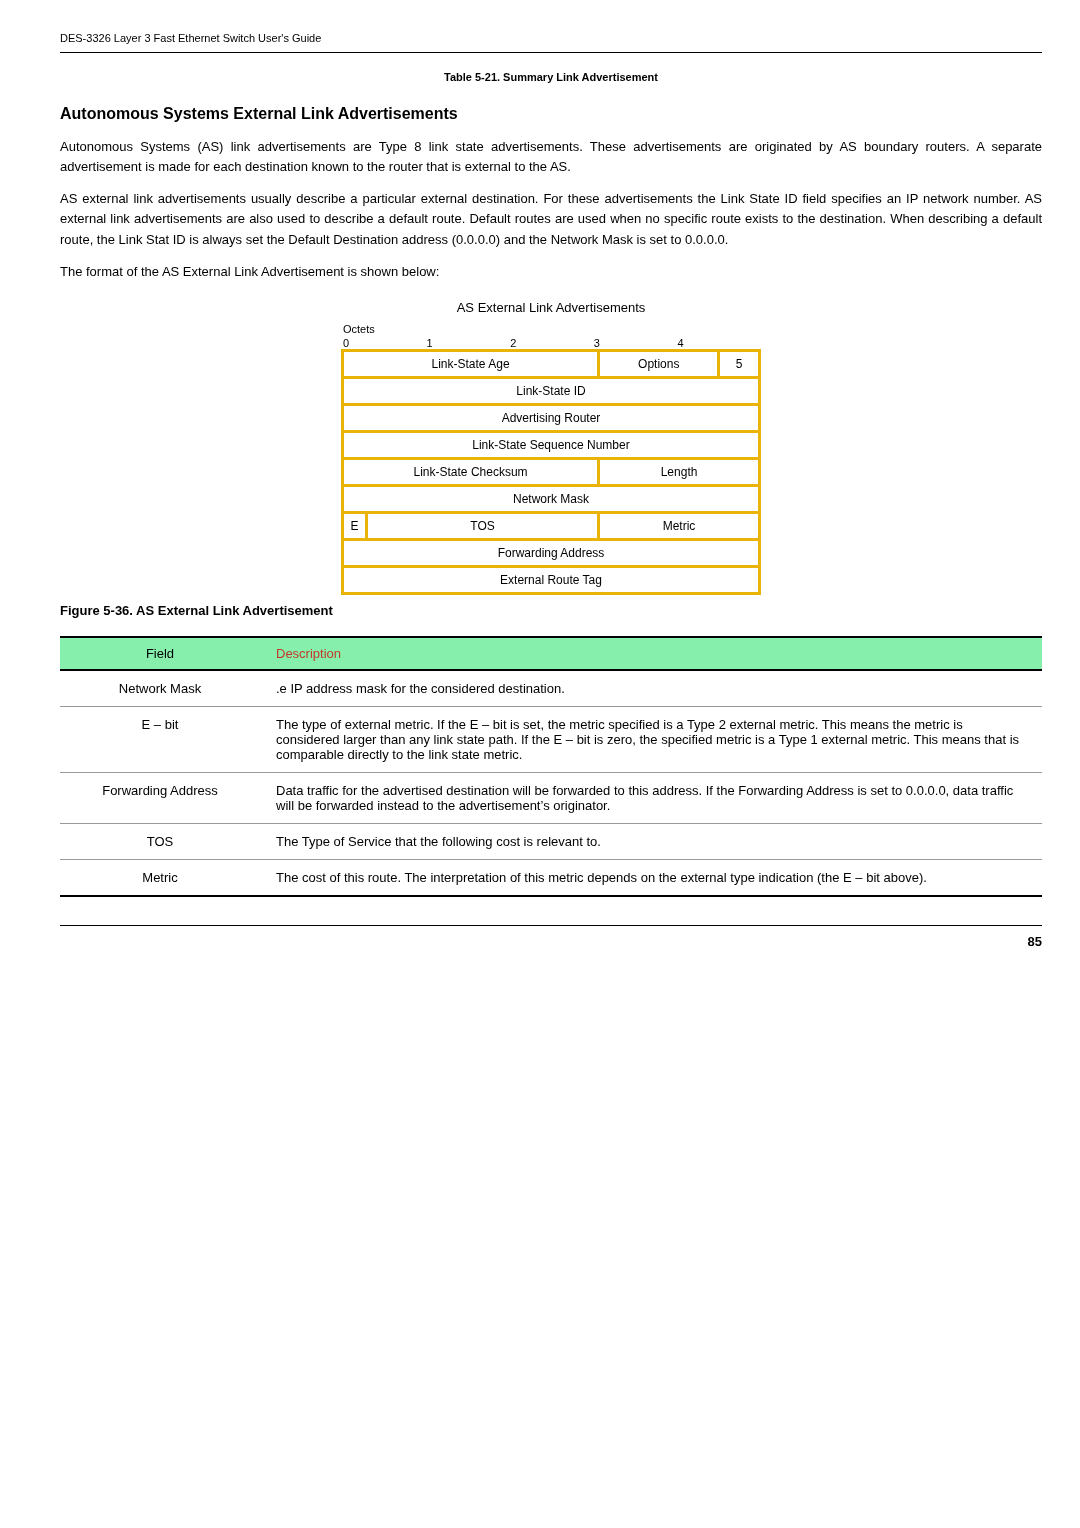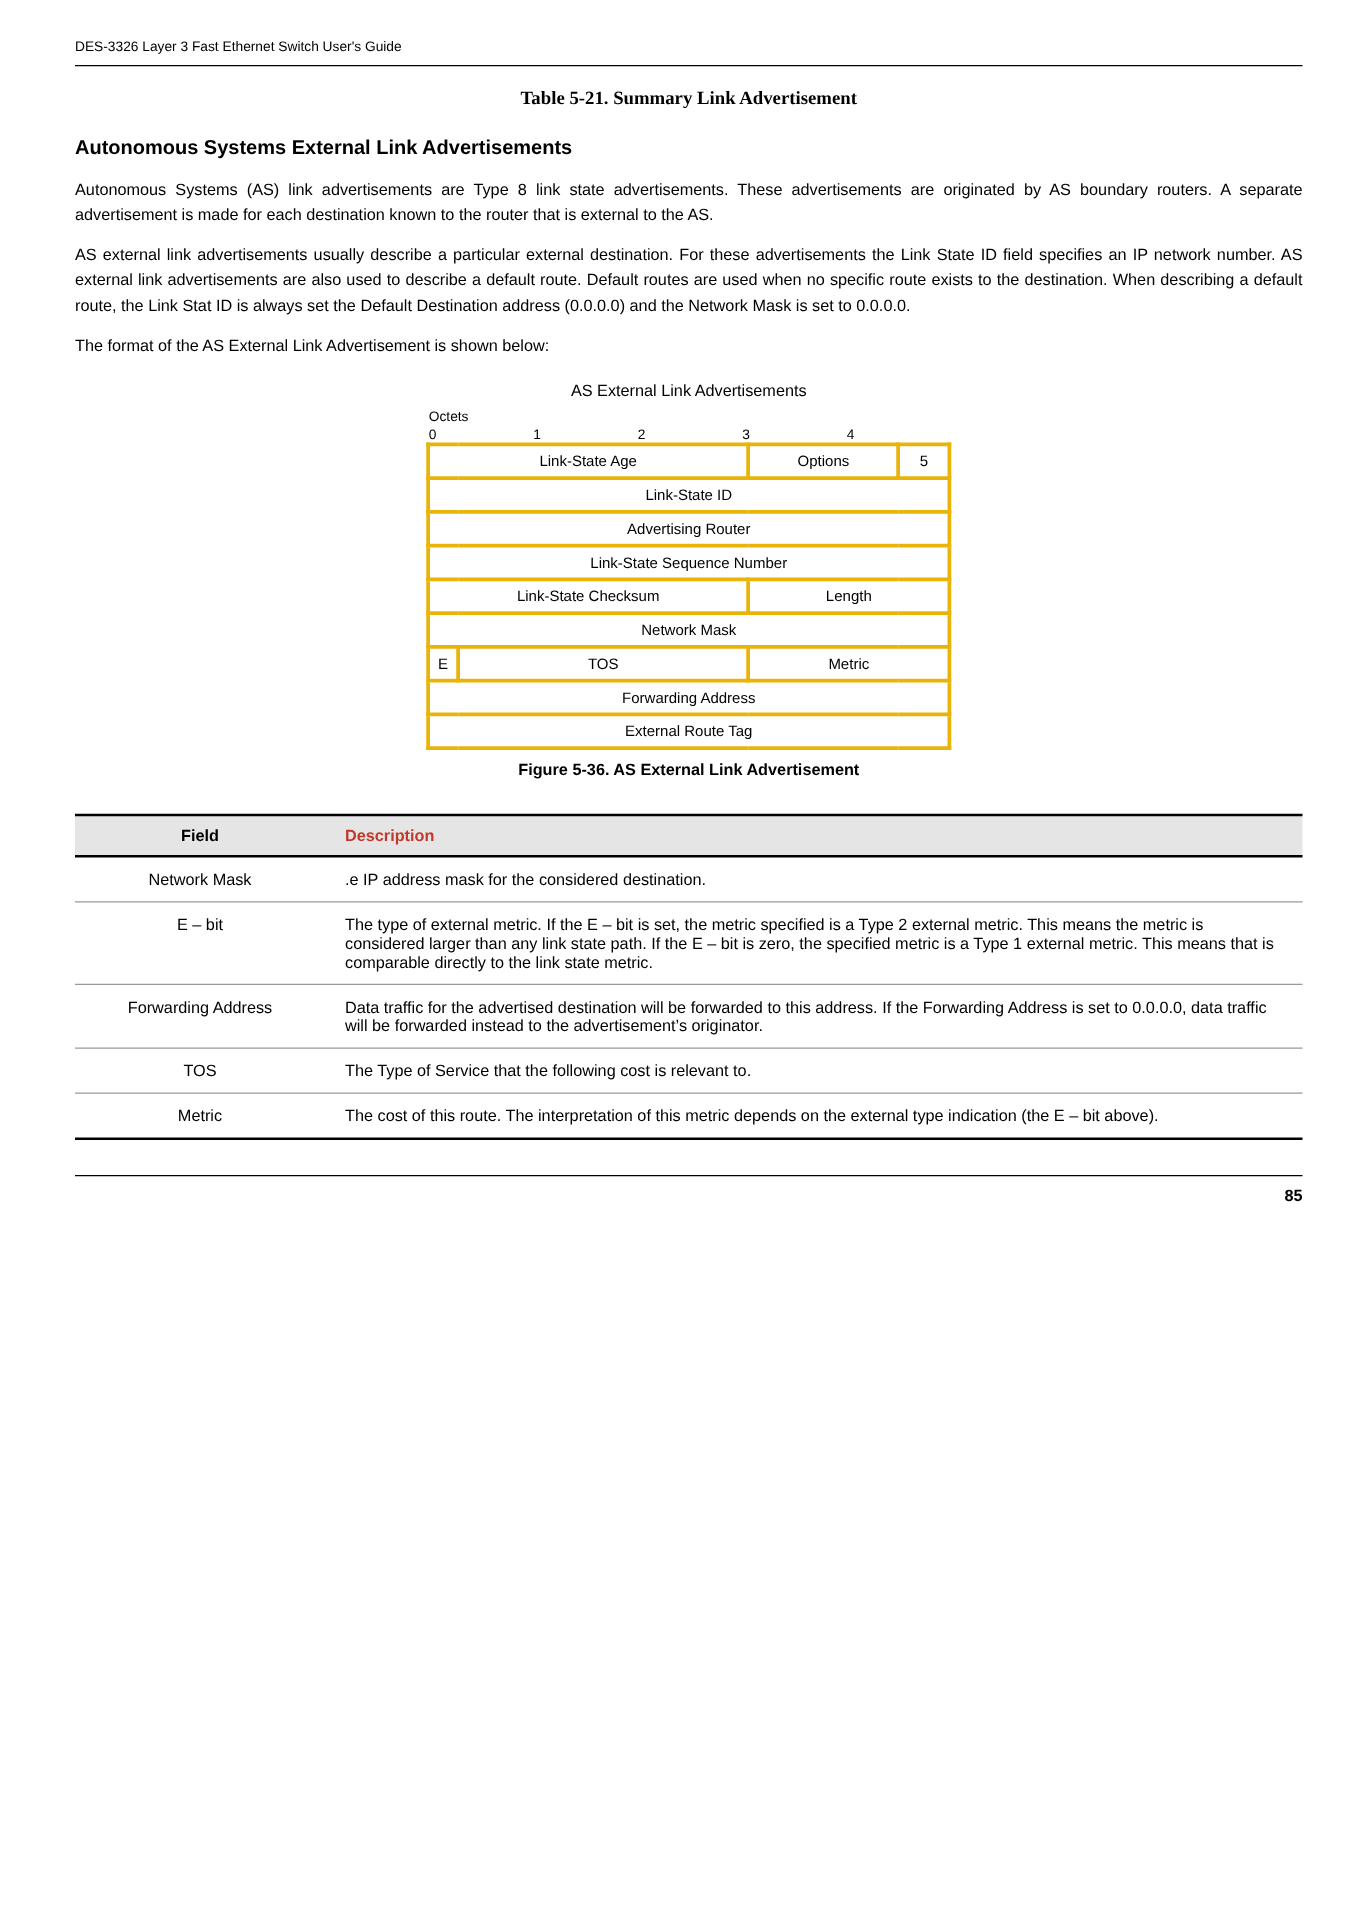--- a/index.html
+++ b/index.html
@@ -22,23 +22,23 @@
       border-bottom: 1.5px solid #000;
       padding-bottom: 6px;
       margin-bottom: 18px;
     }
     .header-text {
       font-size: 11px;
       font-family: Arial, sans-serif;
     }
     .table-title {
       text-align: center;
-      font-family: Liberation Serif, serif;
-      font-weight: bold;
-      font-size: 15px;
+      font-family: Liberation Sans, sans-serif;
+      font-weight: bold;
+      font-size: 11px;
       margin-bottom: 22px;
     }
     .section-heading {
       font-family: Arial, sans-serif;
       font-weight: bold;
       font-size: 16px;
       margin-bottom: 14px;
     }
     .body-text {
       font-family: Arial, sans-serif;
@@ -79,41 +79,41 @@
       font-family: Arial, sans-serif;
       font-size: 12px;
     }
     .diagram-table td {
       border: 3px solid #eab308;
       text-align: center;
       padding: 5px 4px;
       font-size: 12px;
     }
     .figure-caption {
-      text-align: center;
+      text-align: left;
       font-family: Arial, sans-serif;
       font-weight: bold;
       font-size: 13px;
       margin-top: 8px;
-      margin-bottom: 28px;
+      margin-bottom: 18px;
     }
     
     .desc-table {
       width: 100%;
       border-collapse: collapse;
       font-family: Arial, sans-serif;
       font-size: 13px;
       margin-bottom: 20px;
     }
     .desc-table .header-row td {
       border-top: 2px solid #000;
       border-bottom: 2px solid #000;
       padding: 8px 16px;
-      font-weight: bold;
-      background: #e5e5e5;
+      font-weight: normal;
+      background: #86efac;
     }
     .desc-table .header-row td:first-child {
       text-align: center;
       width: 200px;
     }
     .desc-table .header-row td:last-child {
       color: #c0392b;
       text-align: left;
     }
     .desc-table .data-row td {

